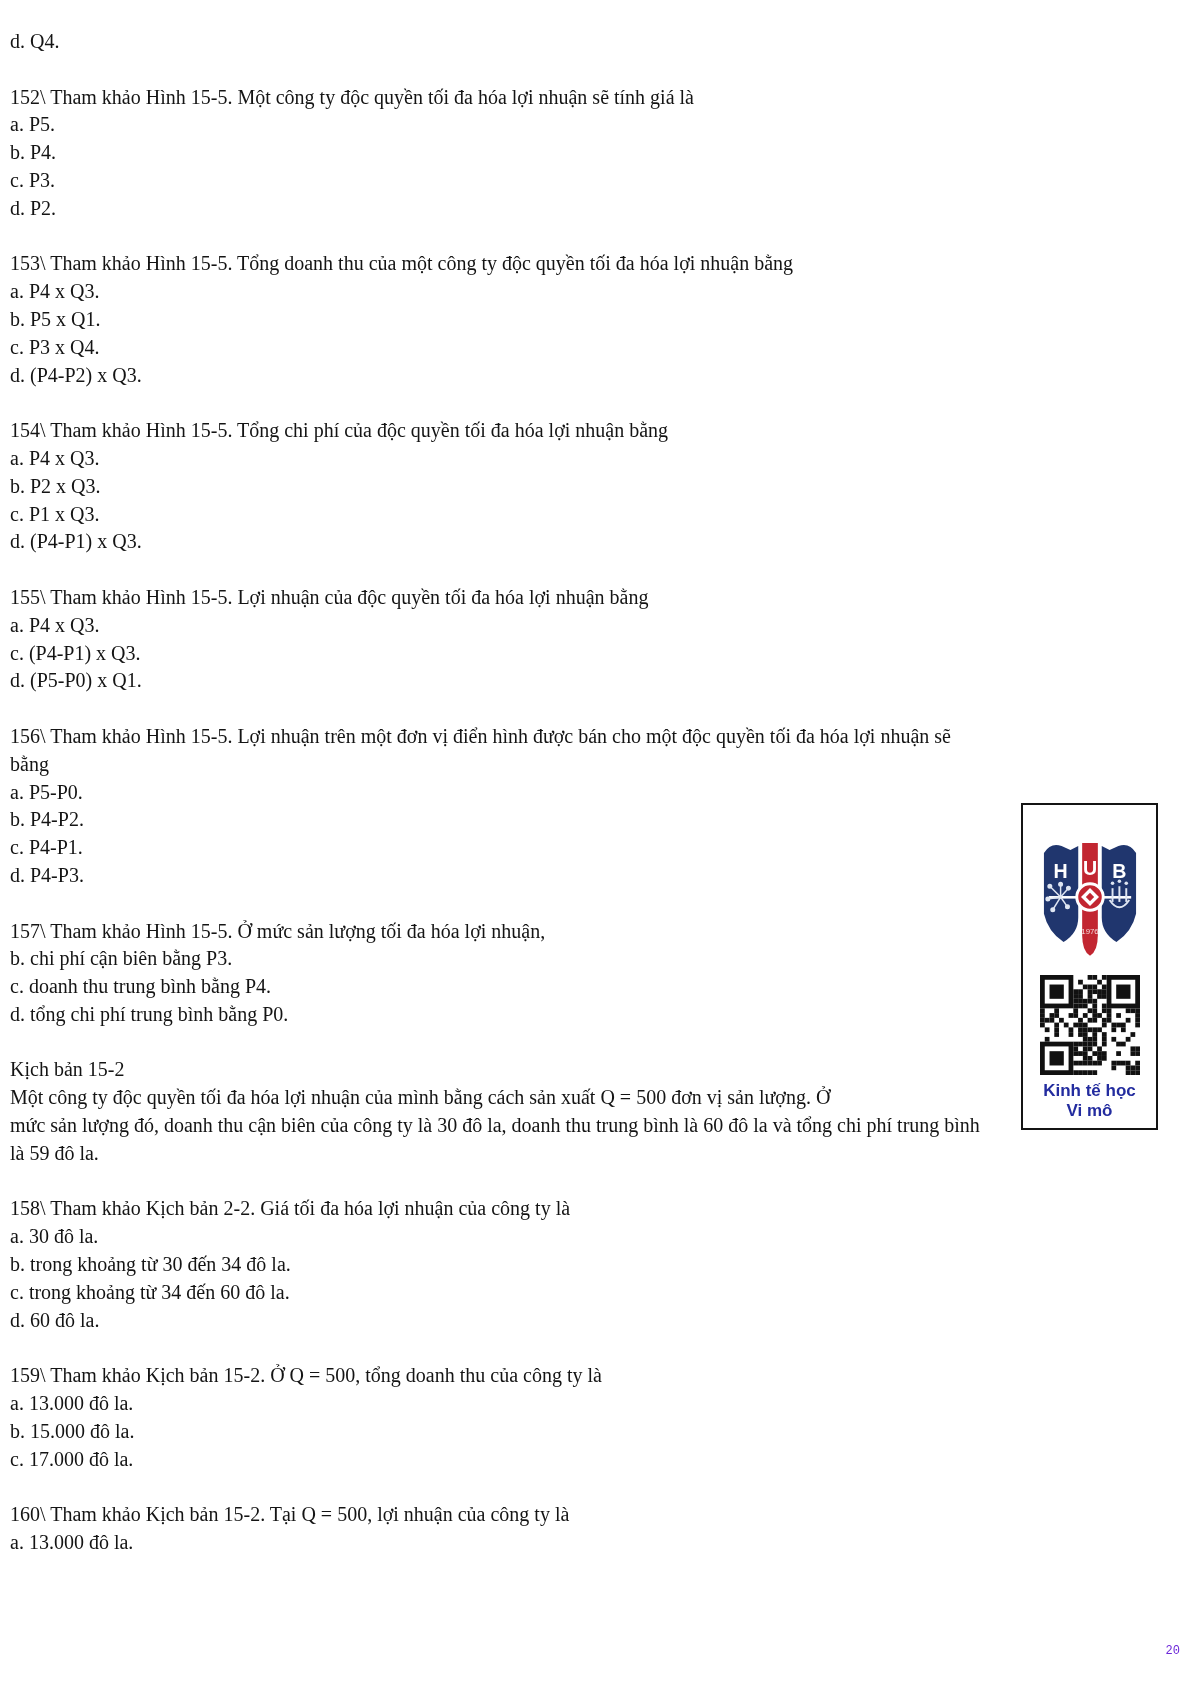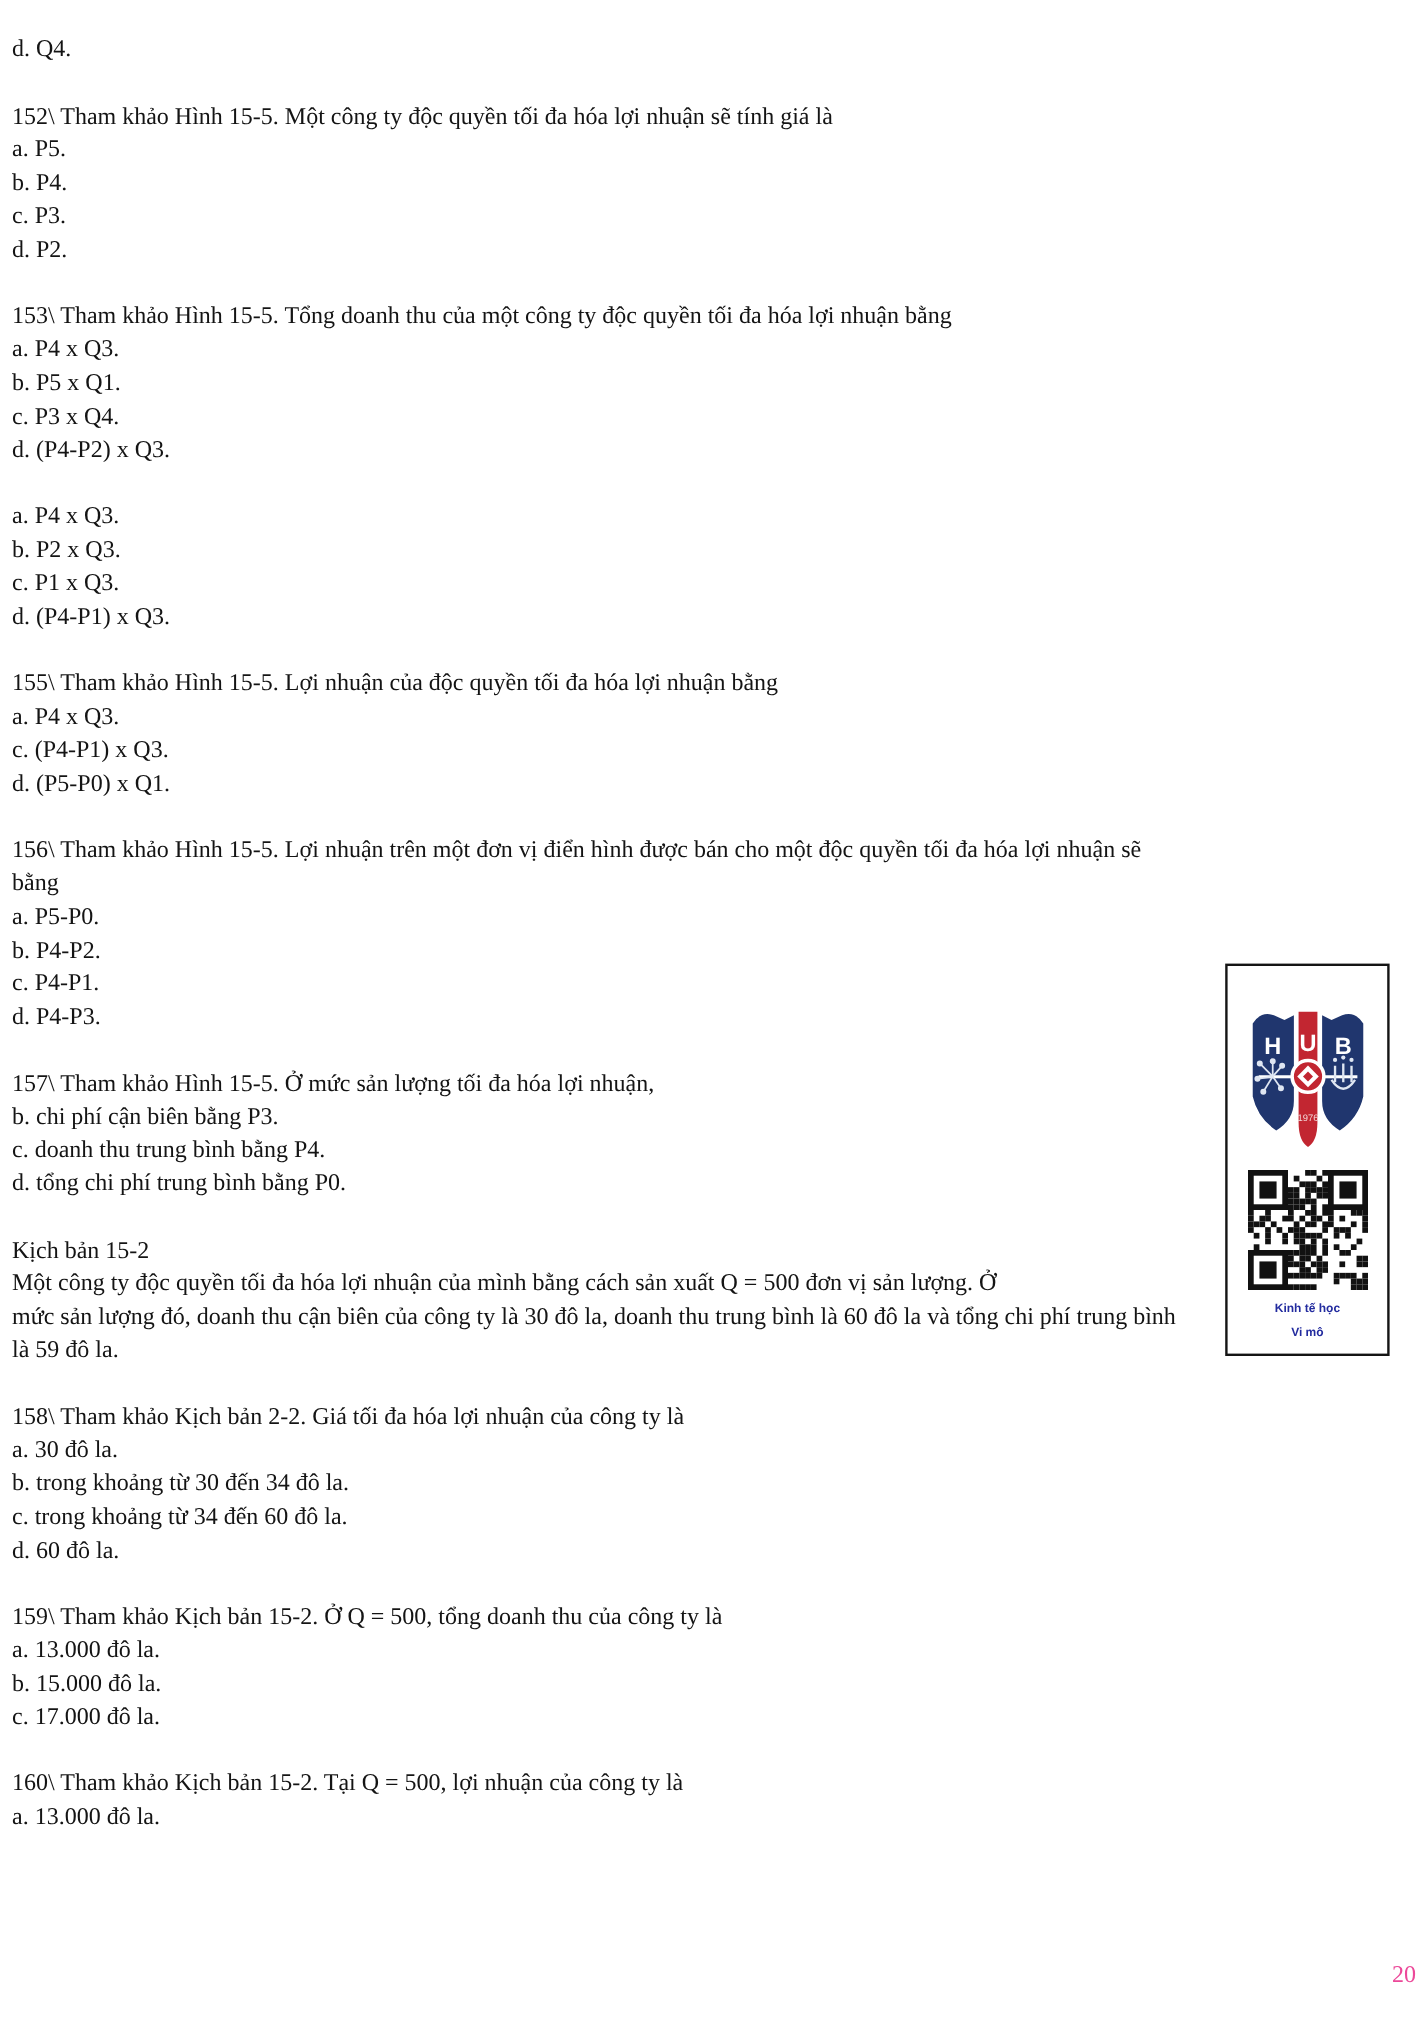--- a/index.html
+++ b/index.html
@@ -13,25 +13,25 @@
   .logo-card{
     position:absolute;left:1021px;top:803px;width:133px;height:323px;
     border:2px solid #141414;background:#ffffff;
     display:flex;flex-direction:column;align-items:center;
   }
   .shield-svg{margin-top:16px;display:block;}
   .qr-svg{display:block;margin-top:0;}
   .caption{
     margin-top:6px;text-align:center;
     font-family:"Liberation Sans",sans-serif;font-weight:bold;
-    font-size:10px;line-height:20px;color:#232c9f;
+    font-size:17px;line-height:20px;color:#232c9f;
   }
   .pageno{
     position:absolute;right:10px;bottom:26px;
-    font-family:Liberation Serif, serif;font-size:20px;color:#ec4899;
+    font-family:Liberation Mono, monospace;font-size:12px;color:#6d28d9;
   }
 </style>
 </head>
 <body>
 
 <div class="doc">
 
   <div class="ln">d. Q4.</div>
   <div class="gap"></div>
 
@@ -47,20 +47,21 @@
   <section>
     <div class="ln">153\ Tham khảo Hình 15-5. Tổng doanh thu của một công ty độc quyền tối đa hóa lợi nhuận bằng</div>
     <div class="ln">a. P4 x Q3.</div>
     <div class="ln">b. P5 x Q1.</div>
     <div class="ln">c. P3 x Q4.</div>
     <div class="ln">d. (P4-P2) x Q3.</div>
   </section>
   <div class="gap"></div>
 
   <section>
+    <div class="ln">154\ Tham khảo Hình 15-5. Tổng chi phí của độc quyền tối đa hóa lợi nhuận bằng</div>
     <div class="ln">a. P4 x Q3.</div>
     <div class="ln">b. P2 x Q3.</div>
     <div class="ln">c. P1 x Q3.</div>
     <div class="ln">d. (P4-P1) x Q3.</div>
   </section>
   <div class="gap"></div>
 
   <section>
     <div class="ln">155\ Tham khảo Hình 15-5. Lợi nhuận của độc quyền tối đa hóa lợi nhuận bằng</div>
     <div class="ln">a. P4 x Q3.</div>

